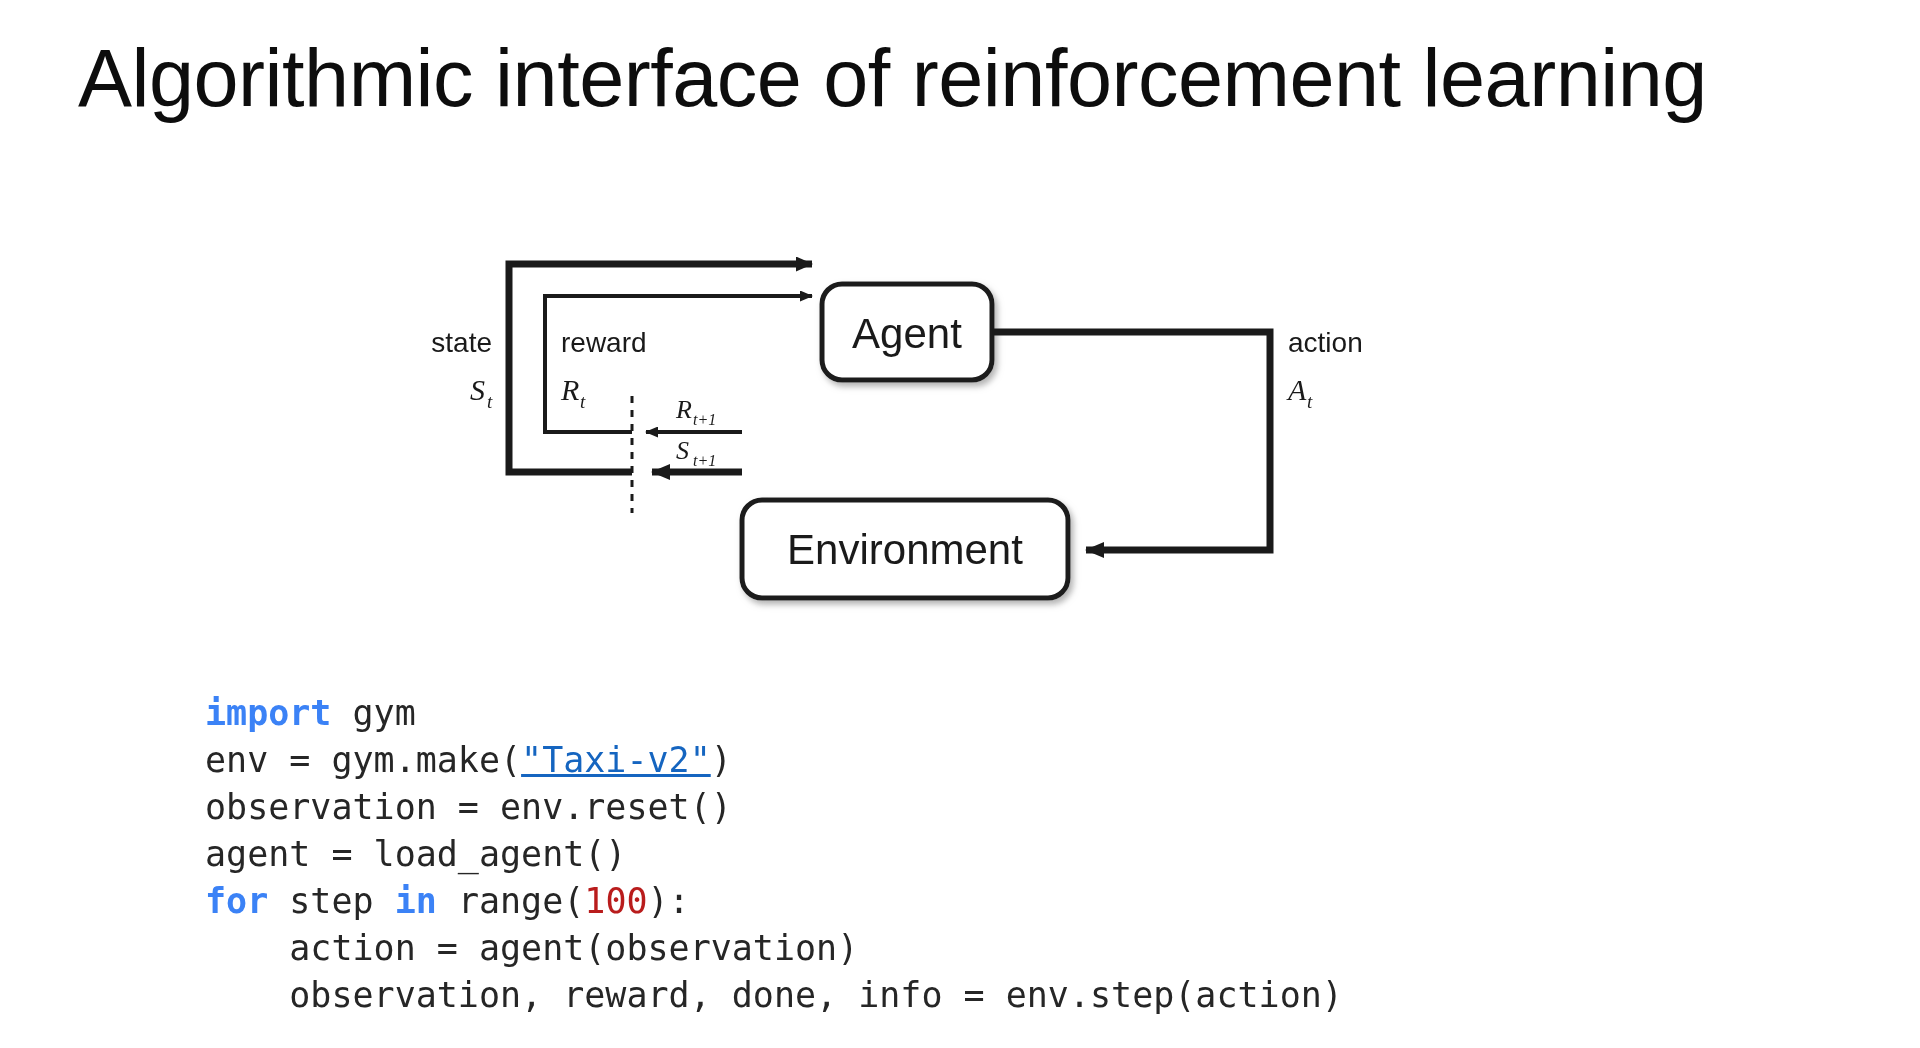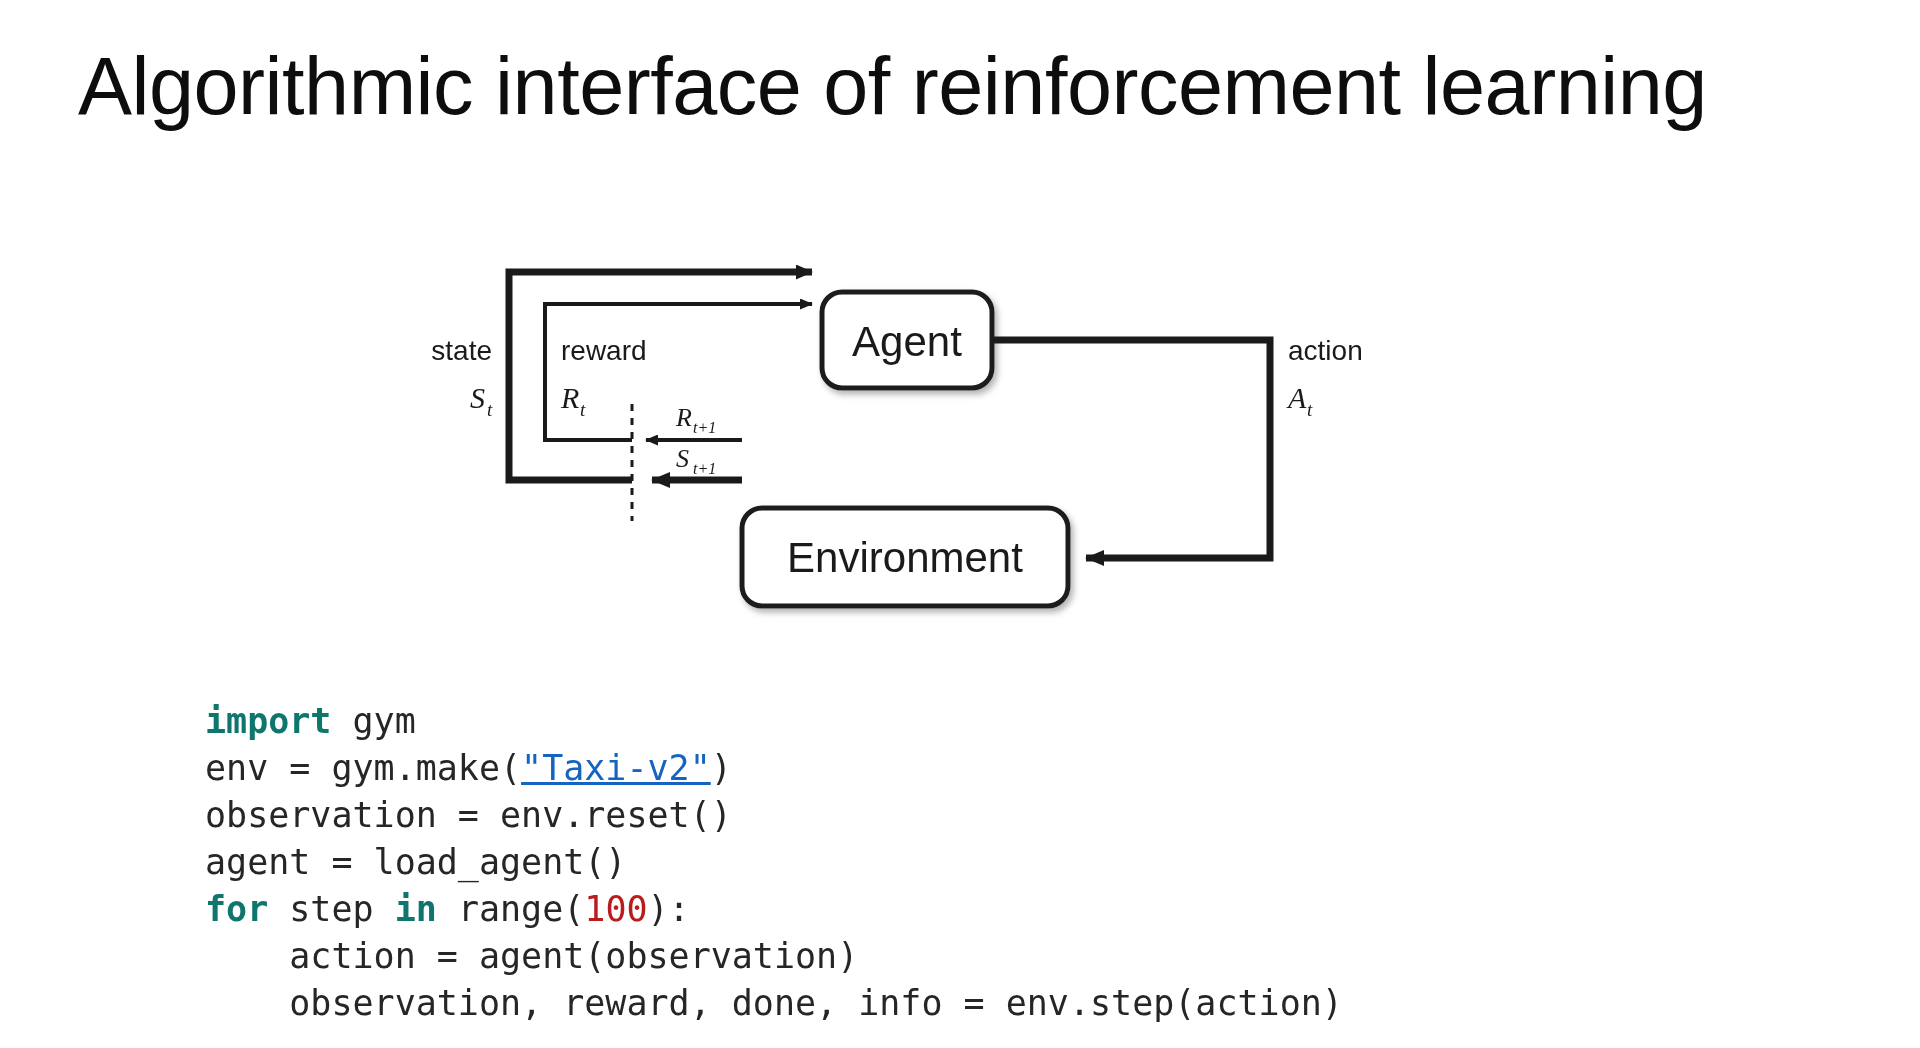--- a/index.html
+++ b/index.html
@@ -16,21 +16,20 @@
     position: relative;
   }
 
   
   #slide {
     position: absolute;
     left: 0; top: 0;
     width: 1920px;
     height: 764px;
     background: #ffffff;
-    margin-top: 8px;
   }
 
   
   #title {
     position: absolute;
     left: 78px;
     top: 38px;
     width: 1790px;
     font-family: "Liberation Sans", sans-serif;
     font-size: 81px;
@@ -92,21 +91,21 @@
     left: 205px;
     top: 690px;
     font-family: "DejaVu Sans Mono", "Liberation Mono", monospace;
     font-size: 35px;
     line-height: 47px;
     color: #262626;
     white-space: pre;
     letter-spacing: 0px;
   }
   .code-line { white-space: pre; }
-  .kw { font-weight: bold; color: #0f766e; text-align: right; }
+  .kw { font-weight: bold; color: #3b82f6; text-align: right; }
   .num { color: #b91c1c; }
   .lnk {
     color: #1565c0;
     text-decoration: underline;
   }
 </style>
 </head>
 <body>
 
 <div id="slide">

